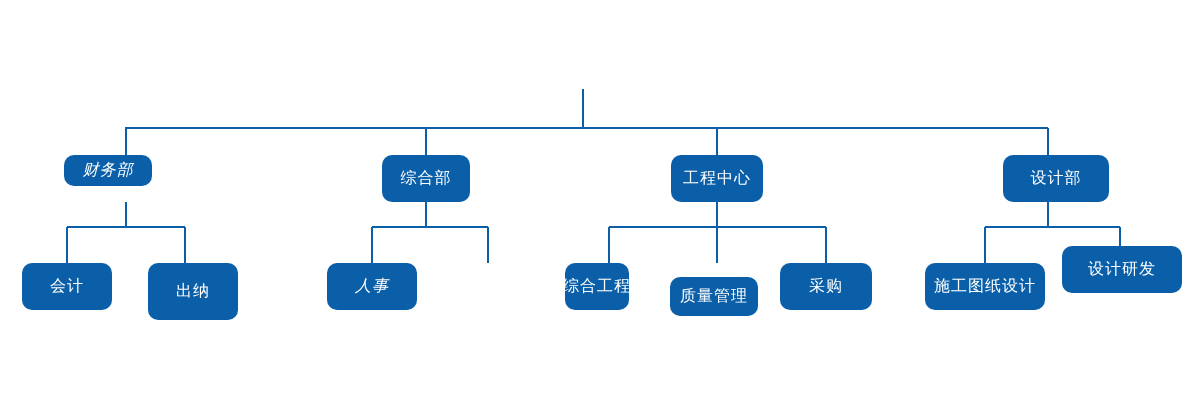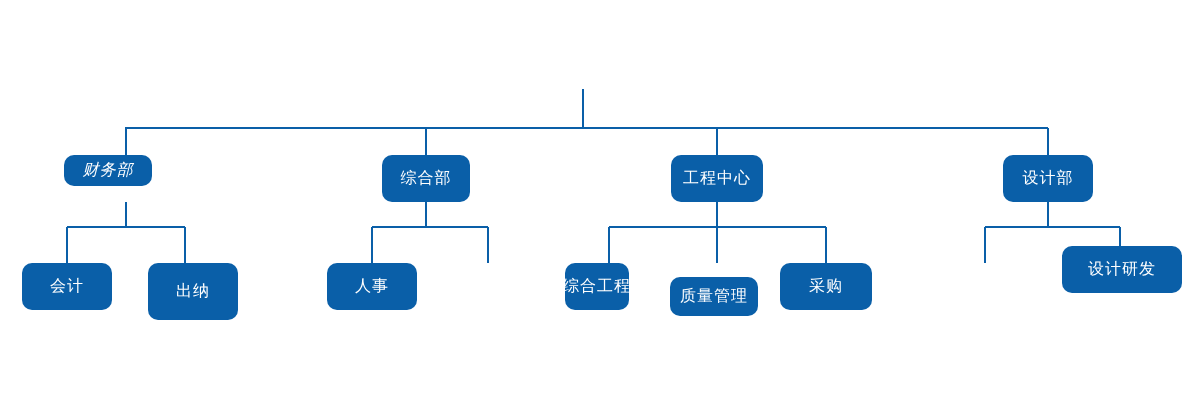--- a/index.html
+++ b/index.html
@@ -39,25 +39,25 @@
     letter-spacing: 1px;
     white-space: nowrap;
     text-align: center;
   }
   
   .n-root  { left: 541px;  top: 45px;  width: 84px;  height: 44px; }
   
   .n-fin   { left: 64px;   top: 155px; width: 88px;  height: 31px; font-style: italic; }
   .n-gen   { left: 382px;  top: 155px; width: 88px;  height: 47px; }
   .n-eng   { left: 671px;  top: 155px; width: 92px;  height: 47px; }
-  .n-des   { left: 1003px; top: 155px; width: 90px;  height: 47px; }
+  .n-des   { left: 1003px; top: 155px; width: 106px;  height: 47px; }
   
   .n-acc   { left: 22px;   top: 263px; width: 90px;  height: 47px; }
   .n-cash  { left: 140px;  top: 263px; width: 90px;  height: 57px; margin-left: 8px; }
-  .n-hr    { left: 327px;  top: 263px; width: 90px;  height: 47px; }
+  .n-hr    { left: 327px;  top: 263px; width: 90px;  height: 47px; font-style: italic; }
   .n-log   { left: 443px;  top: 263px; width: 90px;  height: 47px; }
   .n-geng  { left: 565px;  top: 263px; width: 64px;  height: 47px; }
   .n-qm    { left: 670px;  top: 277px; width: 88px;  height: 39px; text-align: center; }
   .n-proc  { left: 780px;  top: 263px; width: 92px;  height: 47px; }
   .n-cdd   { left: 925px;  top: 263px; width: 120px; height: 47px; }
   .n-rd    { left: 1062px; top: 246px; width: 120px; height: 47px; }
 </style>
 </head>
 <body>
 
@@ -99,15 +99,16 @@
   <div class="node n-gen">综合部</div>
   <div class="node n-eng">工程中心</div>
   <div class="node n-des">设计部</div>
 
   <div class="node n-acc">会计</div>
   <div class="node n-cash">出纳</div>
   <div class="node n-hr">人事</div>
   <div class="node n-geng">综合工程</div>
   <div class="node n-qm">质量管理</div>
   <div class="node n-proc">采购</div>
+  <div class="node n-cdd">施工图纸设计</div>
   <div class="node n-rd">设计研发</div>
 
 </div>
 
 </body></html>

